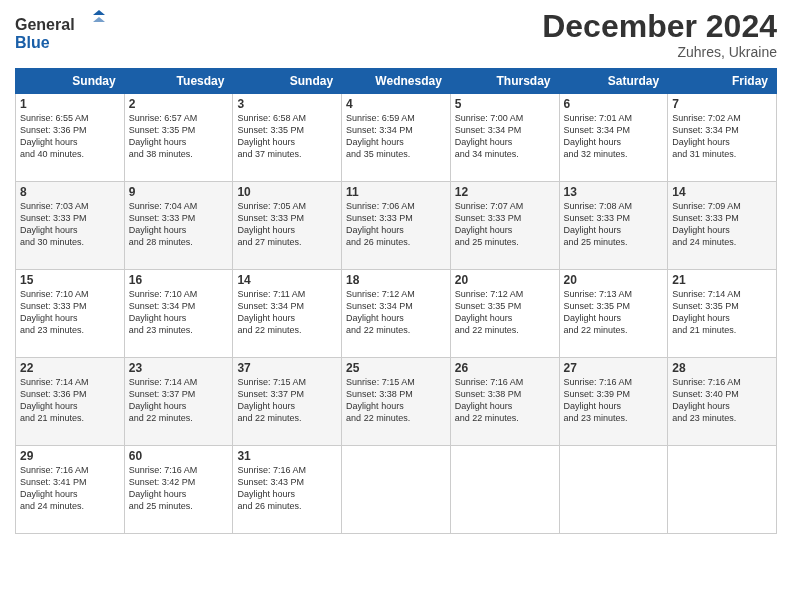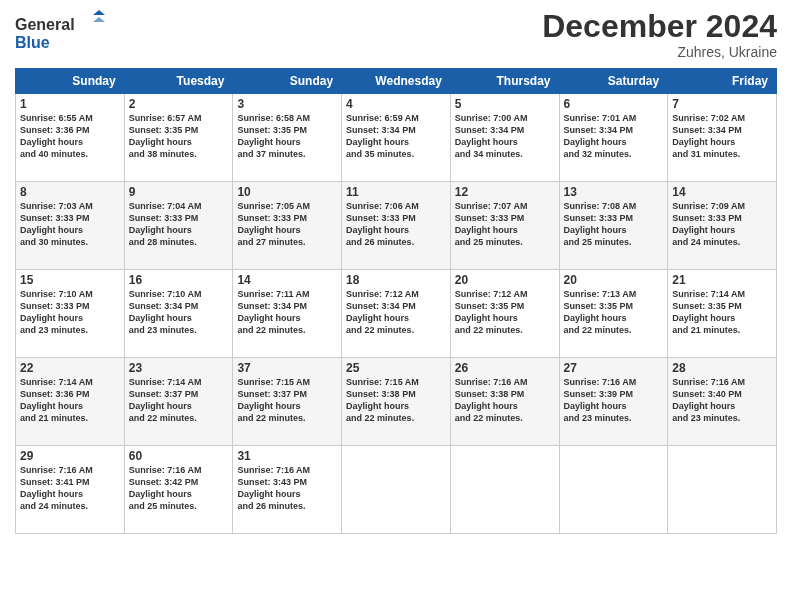--- a/index.html
+++ b/index.html
@@ -69,21 +69,20 @@
     .day-num {
       font-size: 12px;
       font-weight: bold;
       display: block;
       margin-bottom: 1px;
     }
     .day-info {
       font-size: 9px;
       line-height: 1.35;
       color: #333;
-      font-weight: bold;
     }
     .empty-cell {
       background: #fff !important;
     }
   </style>
 </head>
 <body>
 
 <div class="container">
   <div class="header">

